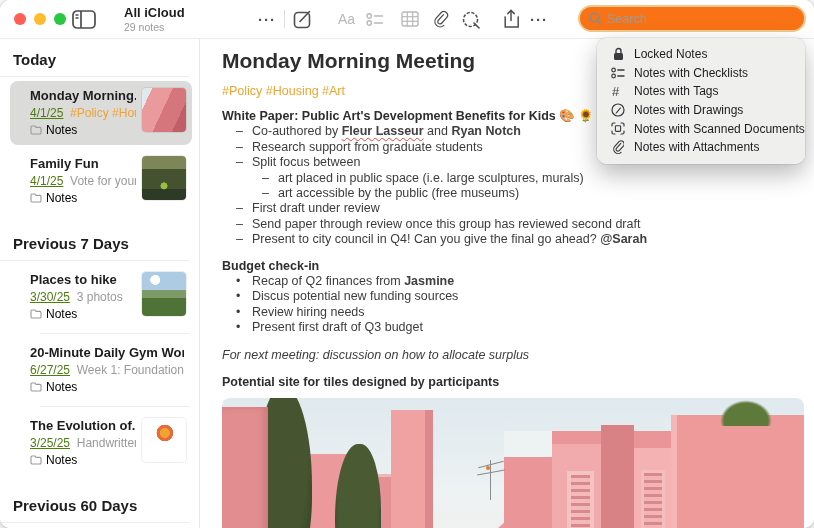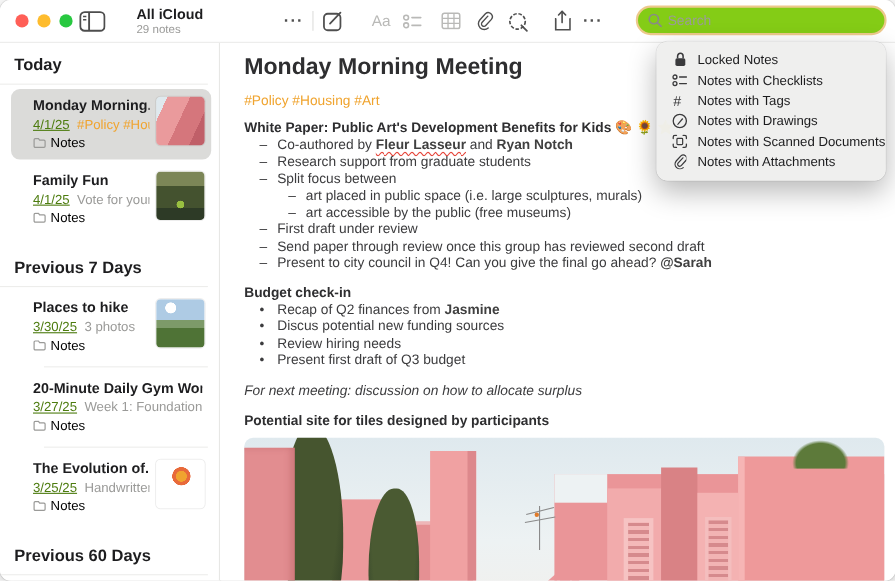--- a/index.html
+++ b/index.html
@@ -13,21 +13,21 @@
   .t-red{ background:#ff5f57; } .t-yellow{ background:#febc2e; } .t-green{ background:#28c840; }
   .sidebar-toggle { position:absolute; left:72px; top:10px; width:24px; height:19px; color:#4d4d4d; }
   .win-title { position:absolute; left:124px; top:6px; line-height:1.15; }
   .win-title .t { font-size:13px; font-weight:bold; color:#1d1d1f; }
   .win-title .s { font-size:10.5px; color:#9a9a98; }
   .tb-btn { position:absolute; top:8px; height:22px; display:flex; align-items:center; justify-content:center; color:#4f4f4f; cursor:default; }
   .tb-btn.disabled { color:#b9b9b7; }
   .tb-divider { position:absolute; left:284px; top:10px; width:1px; height:18px; background:#dededc; }
   .ellipsis { font-size:15px; letter-spacing:1px; font-weight:bold; }
   .aa { font-size:14px; font-weight:normal; letter-spacing:0; }
-  .searchbox { position:absolute; left:578px; top:5px; width:228px; height:27px; background:#84cc16; border:2px solid #edc98c; border-radius:14px; display:flex; align-items:center; padding-left:9px; gap:5px; }
+  .searchbox { position:absolute; left:578px; top:5px; width:228px; height:27px; background:#f97316; border:2px solid #edc98c; border-radius:14px; display:flex; align-items:center; padding-left:9px; gap:5px; }
   .searchbox input { border:none; outline:none; font-size:12.5px; color:#3c3c3c; width:170px; background:transparent; font-family:"Liberation Sans", sans-serif; }
   .searchbox input::placeholder { color:#9b9b99; }
   .titlebar-border { position:absolute; top:38px; left:0; right:0; height:1px; background:#ececea; }
 
   
   .dropdown { position:absolute; top:38px; left:597px; width:208px; background:rgba(238,238,237,.97); border-radius:10px; box-shadow:0 10px 25px rgba(0,0,0,.28), 0 0 0 1px rgba(0,0,0,.07); padding:7px 0 7px 0; z-index:10; }
   .dd-item { display:flex; align-items:center; gap:8px; height:18.6px; padding-left:13px; font-size:12px; color:#1c1c1e; }
   .dd-item .ic { width:16px; height:15px; display:flex; align-items:center; justify-content:center; color:#3a3a3c; flex:0 0 16px; }
 
   
@@ -276,21 +276,21 @@
             </svg>
           </span>
           <span>Notes</span>
         </div>
       <div class="ni-thumb th-mountain"></div>
     </div>
     <div class="item-div"></div>
 
     <div class="note-item">
       <div class="ni-title" style="max-width:160px">20-Minute Daily Gym Wor...</div>
-      <div class="ni-line2" style="max-width:160px"><span class="ni-date">3/27/25</span>&nbsp; <span class="ni-prev">Week 1: Foundation Pho</span></div>
+      <div class="ni-line2" style="max-width:160px"><span class="ni-date">6/27/25</span>&nbsp; <span class="ni-prev">Week 1: Foundation Pho</span></div>
       <div class="ni-folder">
           <span>
             <svg width="12" height="10" viewBox="0 0 12 10">
               <path d="M1 2 a1 1 0 0 1 1-1 h3 l1 1.4 h4 a1 1 0 0 1 1 1 V8 a1 1 0 0 1 -1 1 H2 a1 1 0 0 1 -1-1 z" fill="none" stroke="#9a9a98" stroke-width="1.1"></path>
             </svg>
           </span>
           <span>Notes</span>
         </div>
     </div>
     <div class="item-div"></div>

